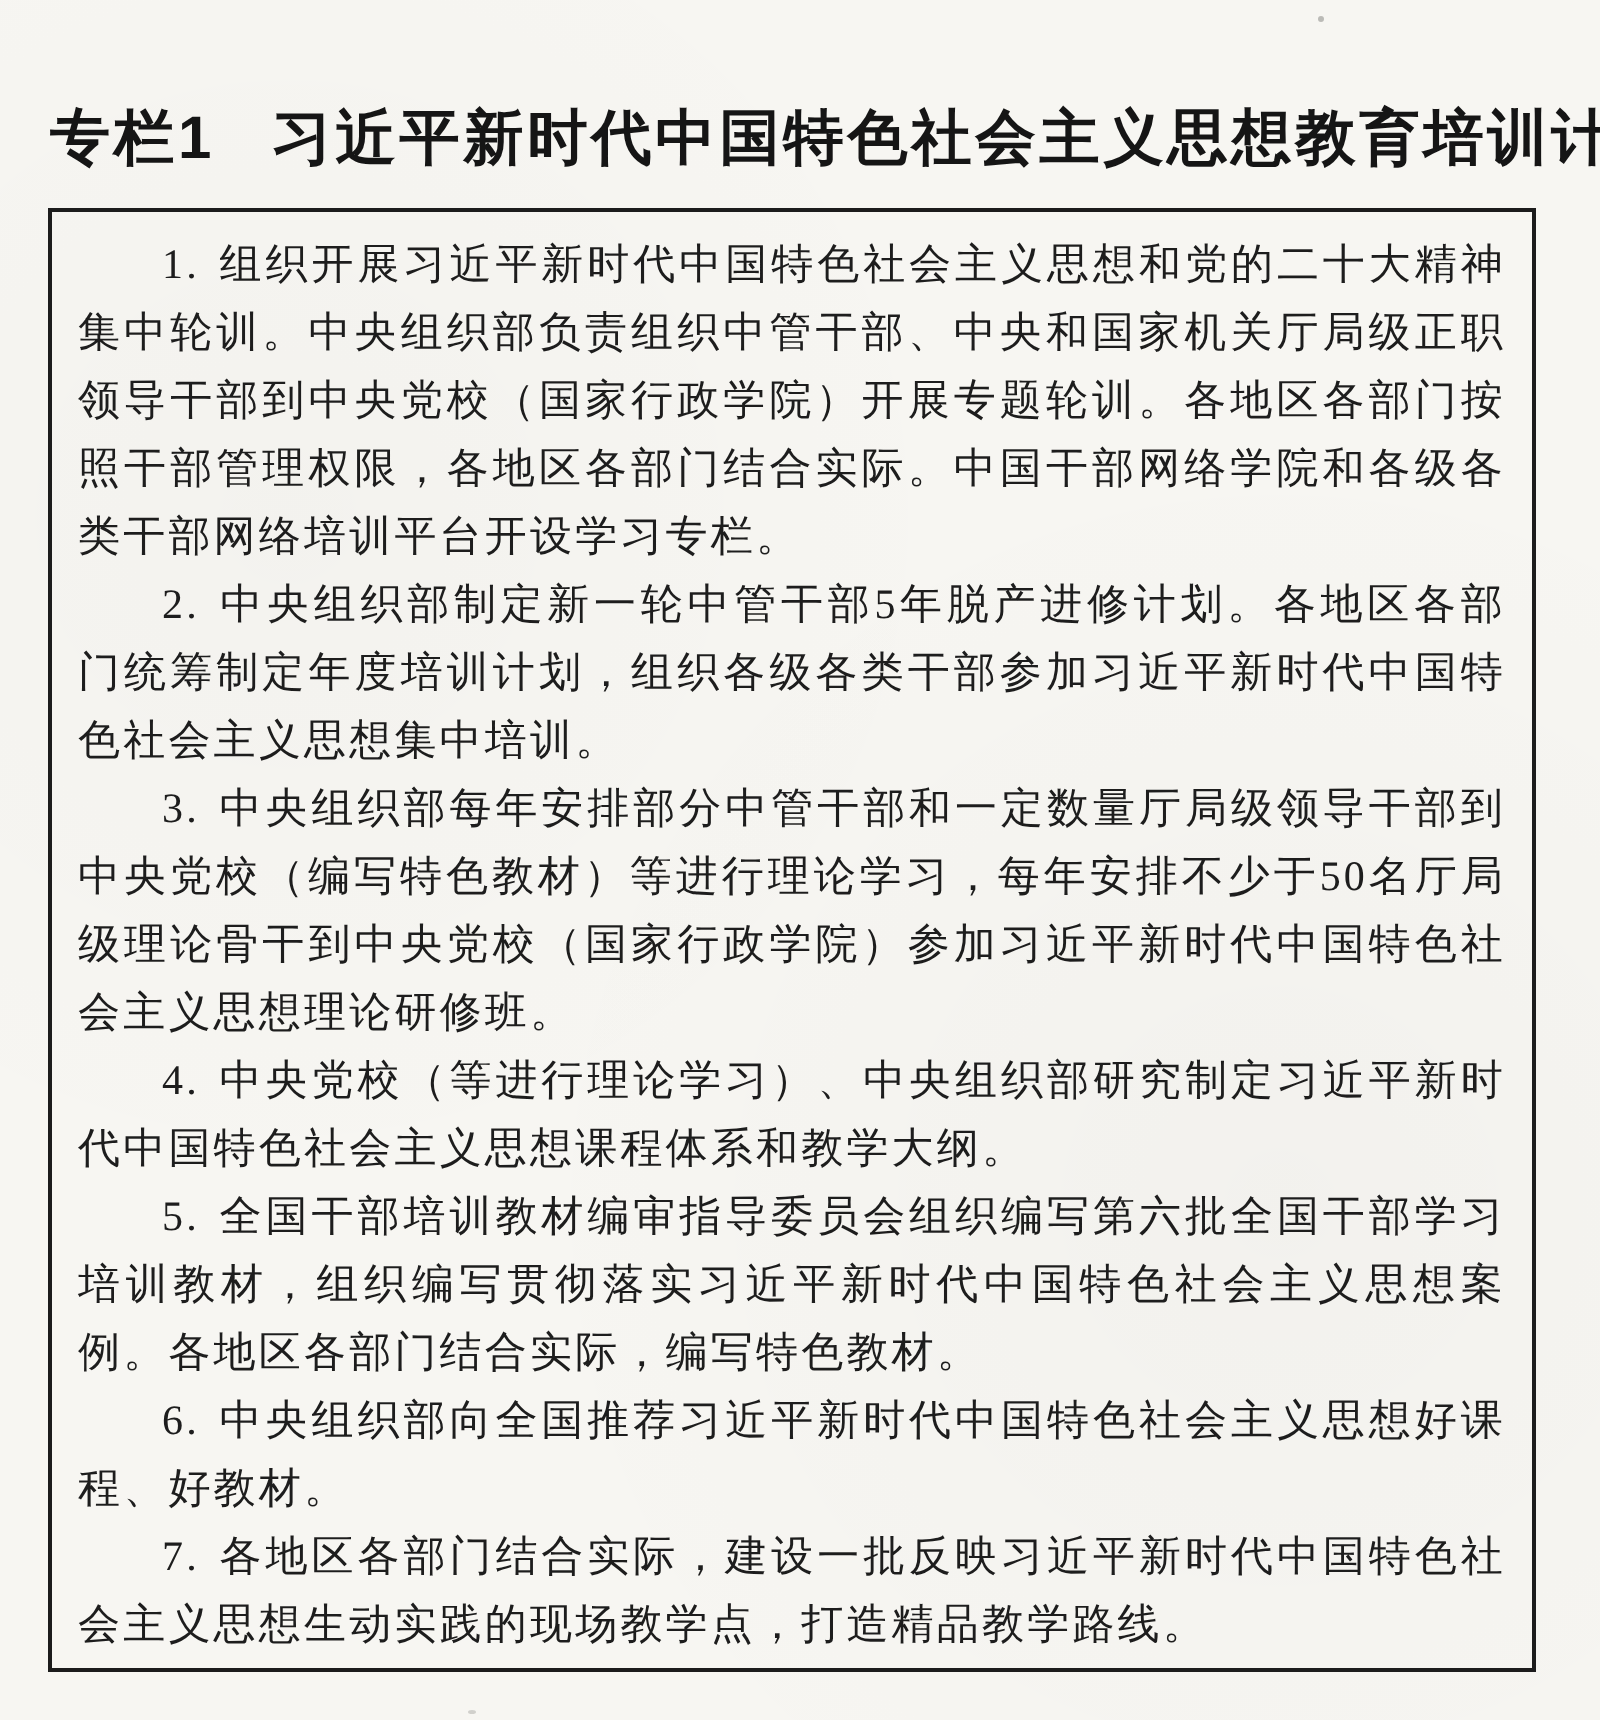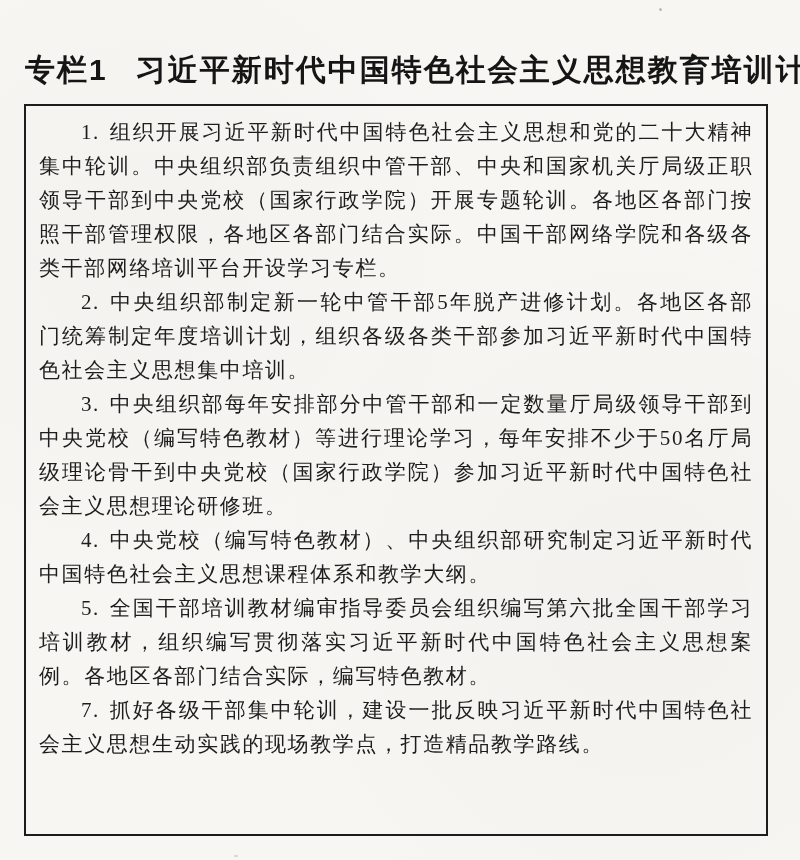--- a/index.html
+++ b/index.html
@@ -83,19 +83,20 @@
 <h1 class="doc-title"><span>专栏1</span><span class="title-gap"></span><span>习近平新时代中国特色社会主义思想教育培训计划</span></h1>
 
 <div class="callout-box" id="paragraph-container">
 
     <p class="para"><span class="para-number">1.</span><span class="para-text">组织开展习近平新时代中国特色社会主义思想和党的二十大精神集中轮训。中央组织部负责组织中管干部、中央和国家机关厅局级正职领导干部到中央党校（国家行政学院）开展专题轮训。各地区各部门按照干部管理权限，各地区各部门结合实际。中国干部网络学院和各级各类干部网络培训平台开设学习专栏。</span></p>
 
     <p class="para"><span class="para-number">2.</span><span class="para-text">中央组织部制定新一轮中管干部5年脱产进修计划。各地区各部门统筹制定年度培训计划，组织各级各类干部参加习近平新时代中国特色社会主义思想集中培训。</span></p>
 
     <p class="para"><span class="para-number">3.</span><span class="para-text">中央组织部每年安排部分中管干部和一定数量厅局级领导干部到中央党校（编写特色教材）等进行理论学习，每年安排不少于50名厅局级理论骨干到中央党校（国家行政学院）参加习近平新时代中国特色社会主义思想理论研修班。</span></p>
 
-    <p class="para"><span class="para-number">4.</span><span class="para-text">中央党校（编写特色教材）、中央组织部研究制定习近平新时代中国特色社会主义思想课程体系和教学大纲。</span></p>
+    <p class="para"><span class="para-number">4.</span><span class="para-text">中央党校（等进行理论学习）、中央组织部研究制定习近平新时代中国特色社会主义思想课程体系和教学大纲。</span></p>
 
     <p class="para"><span class="para-number">5.</span><span class="para-text">全国干部培训教材编审指导委员会组织编写第六批全国干部学习培训教材，组织编写贯彻落实习近平新时代中国特色社会主义思想案例。各地区各部门结合实际，编写特色教材。</span></p>
 
+    <p class="para"><span class="para-number">6.</span><span class="para-text">中央组织部向全国推荐习近平新时代中国特色社会主义思想好课程、好教材。</span></p>
 
-    <p class="para"><span class="para-number">7.</span><span class="para-text">抓好各级干部集中轮训，建设一批反映习近平新时代中国特色社会主义思想生动实践的现场教学点，打造精品教学路线。</span></p>
+    <p class="para"><span class="para-number">7.</span><span class="para-text">各地区各部门结合实际，建设一批反映习近平新时代中国特色社会主义思想生动实践的现场教学点，打造精品教学路线。</span></p>
   </div>
 
 </body></html>

